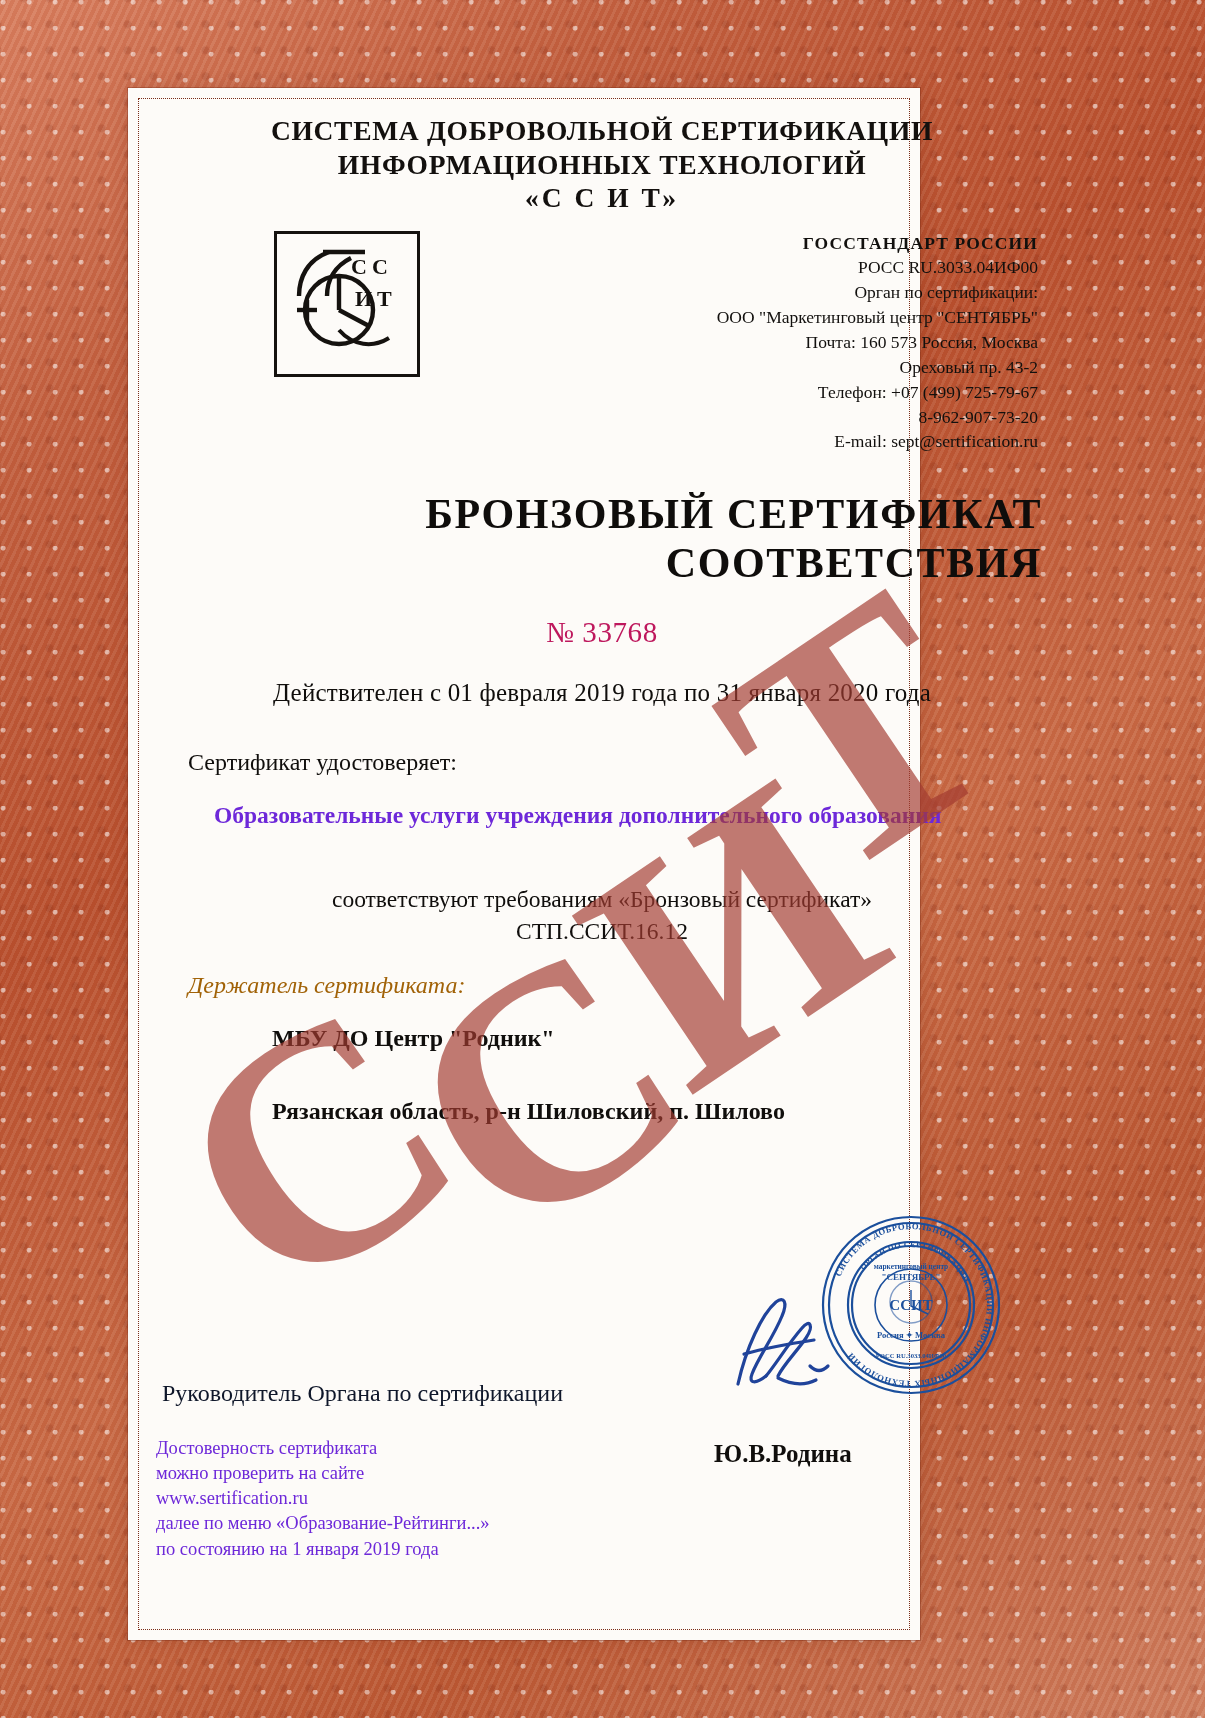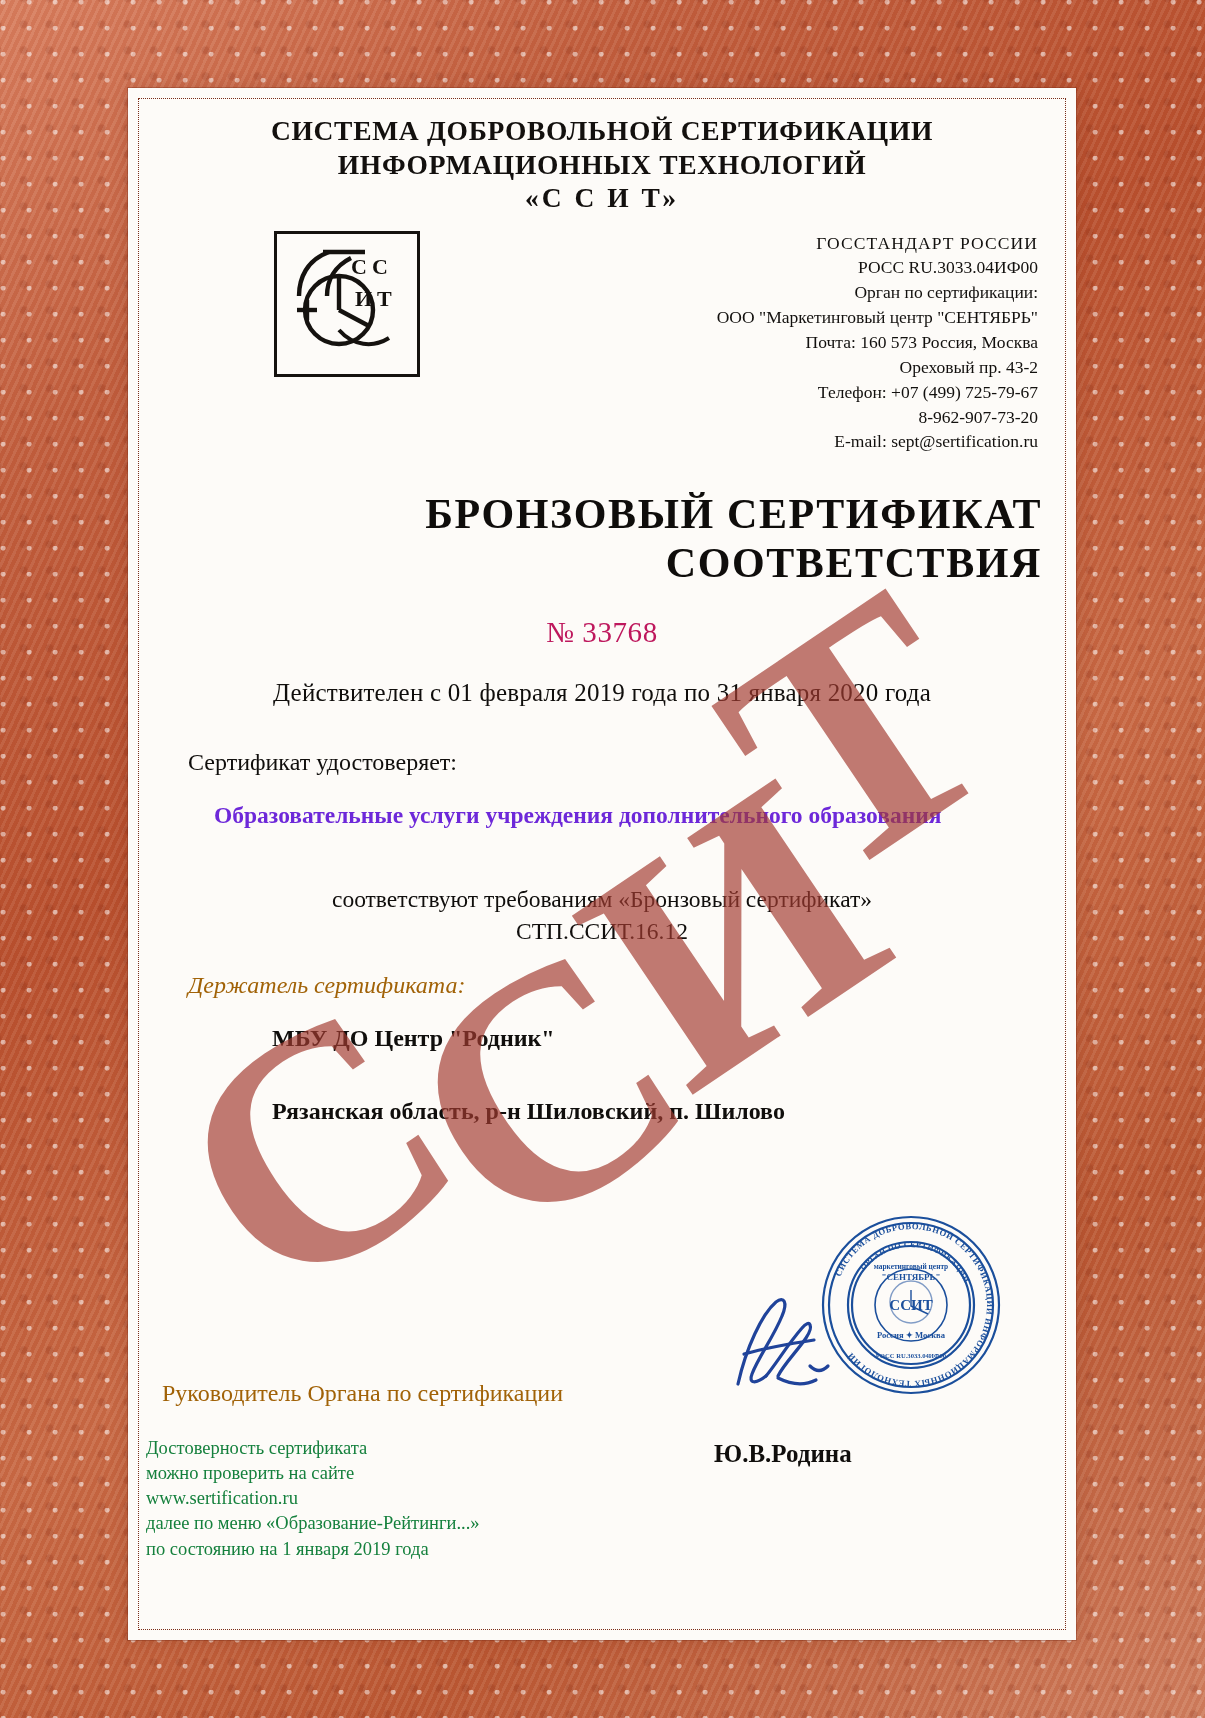--- a/index.html
+++ b/index.html
@@ -31,21 +31,21 @@
     inset: 0;
     background:
       repeating-linear-gradient(115deg, rgba(255,255,255,0.07) 0 3px, rgba(150,40,15,0.07) 3px 7px);
     pointer-events: none;
   }
 
   .inner-frame {
     position: absolute;
     left: 128px;
     top: 88px;
-    width: 948px;
+    width: 792px;
     height: 1552px;
     background: #fdfbf8;
     box-shadow: 0 0 0 1px rgba(120,40,20,0.35), 0 0 16px rgba(90,30,10,0.18);
     z-index: 2;
   }
   .dotted {
     position: absolute;
     left: 10px;
     top: 10px;
     right: 10px;
@@ -96,21 +96,21 @@
     position: relative;
   }
   .org-info {
     flex: 1;
     text-align: right;
     font-size: 17.5px;
     line-height: 1.42;
     color: #12100e;
     padding-right: 4px;
   }
-  .org-info .bold-line { font-weight: normal; letter-spacing: 1.1px; }
+  .org-info .bold-line { font-weight: bold; letter-spacing: 1.1px; }
   .org-info .reg { font-family: "Liberation Serif", serif; }
 
   
   .cert-title {
     margin-top: 36px;
     text-align: right;
     font-weight: bold;
     font-size: 42px;
     letter-spacing: 1.6px;
     line-height: 1.16;
@@ -173,38 +173,38 @@
     font-weight: bold;
     color: #100e0c;
     padding-left: 110px;
   }
 
   .signer-role {
     position: absolute;
     left: 34px;
     top: 1292px;
     font-size: 24px;
-    color: #a16207;
+    color: #0f172a;
   }
   .signer-name {
     position: absolute;
     left: 586px;
     top: 1352px;
     font-size: 25px;
     font-weight: bold;
     color: #100e0c;
   }
 
   .footnote {
     position: absolute;
-    left: 18px;
+    left: 28px;
     top: 1348px;
     font-size: 18.5px;
     line-height: 1.36;
-    color: #15803d;
+    color: #6d28d9;
   }
 
   
   .watermark {
     position: absolute;
     left: 0;
     top: 0;
     width: 948px;
     height: 1552px;
     pointer-events: none;

